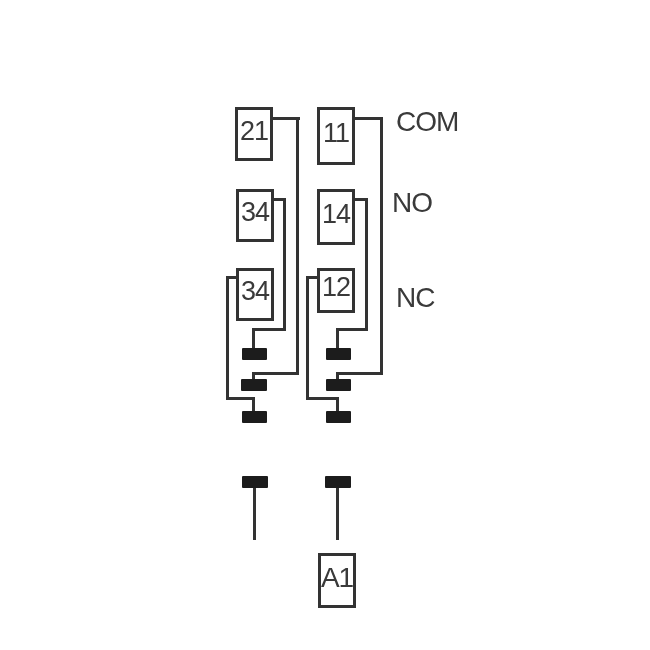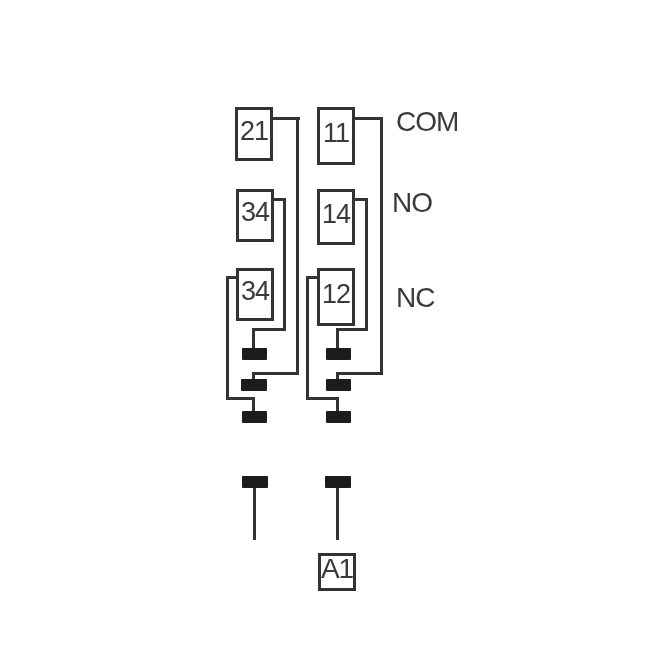--- a/index.html
+++ b/index.html
@@ -116,25 +116,25 @@
   <div class="tbox" style="left:236px;top:174px;height:53px">
     <span>34</span>
   </div>
   <div class="tbox" style="left:317px;top:174px;height:56px">
     <span>14</span>
   </div>
 
   <div class="tbox" style="left:236px;top:253px;height:53px">
     <span>34</span>
   </div>
-  <div class="tbox" style="left:317px;top:253px;height:58px">
+  <div class="tbox" style="left:317px;top:253px;height:45px">
     <span>12</span>
   </div>
 
-  <div class="tbox coilbox" style="left:318px;top:538px;height:38px">
+  <div class="tbox coilbox" style="left:318px;top:538px;height:55px">
     <span>A1</span>
   </div>
 
   <div class="rlabel" style="left:396px;top:108px">COM</div>
   <div class="rlabel" style="left:392px;top:189px">NO</div>
   <div class="rlabel" style="left:396px;top:284px">NC</div>
 
 </div>
 
 </body></html>

